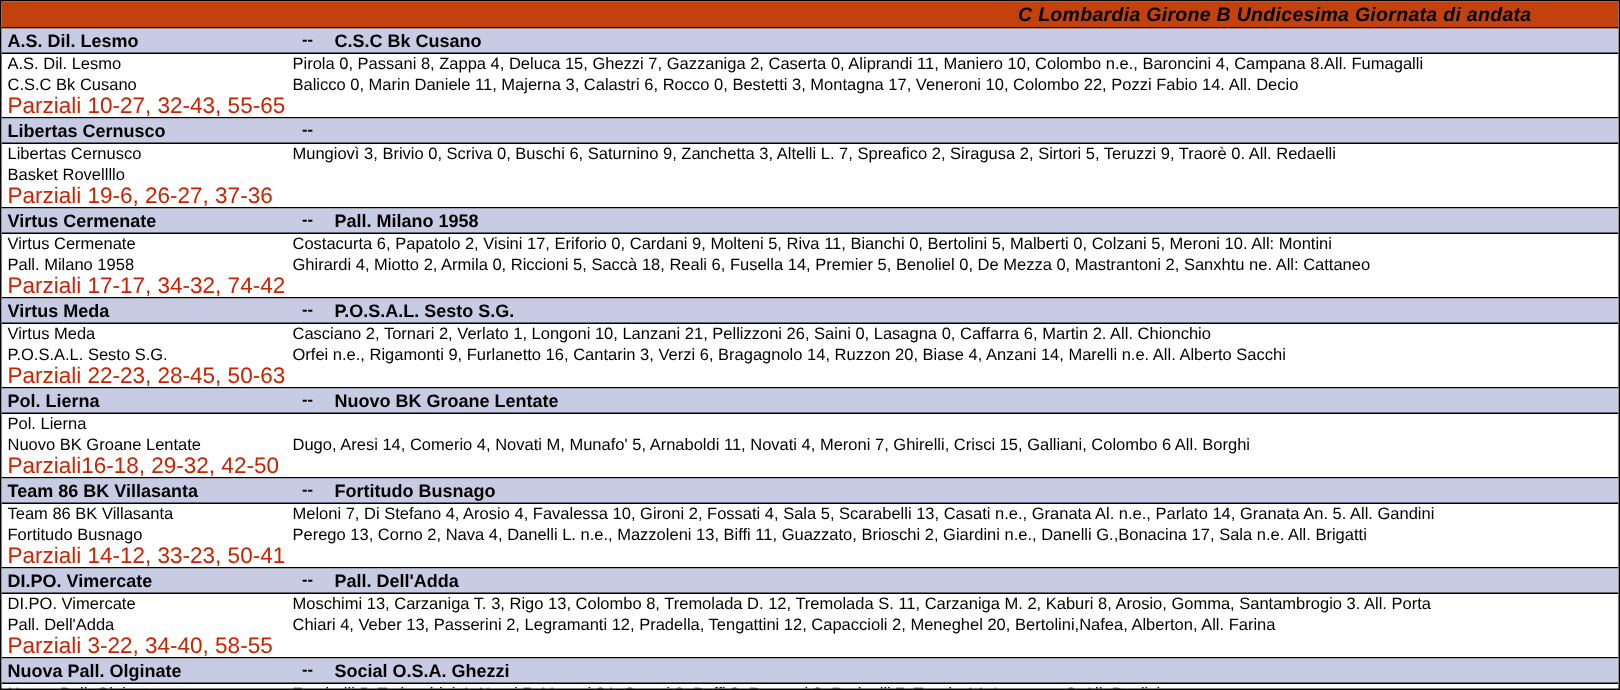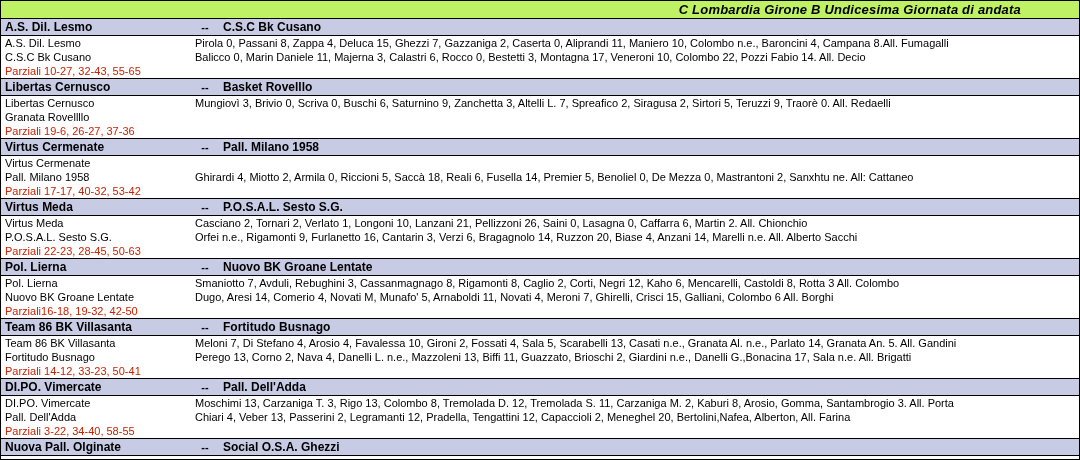--- a/index.html
+++ b/index.html
@@ -18,21 +18,21 @@
     box-sizing: border-box;
     border: 1px solid #000000;
     overflow: hidden;
   }
   .header-bar {
     height: 17px;
     display: flex;
     align-items: center;
     justify-content: flex-end;
     border-bottom: 1px solid #000000;
-    background: #bef264;
+    background: #c2410c;
   }
   .header-title {
     font-size: 13px;
     font-weight: bold;
     font-style: italic;
     color: #000000;
     padding-right: 58px;
     white-space: nowrap;
     letter-spacing: 0.2px;
   }
@@ -91,21 +91,21 @@
     width: 190px;
     box-sizing: border-box;
     padding-left: 4px;
     font-size: 11px;
     color: #000000;
     line-height: 14px;
     white-space: nowrap;
   }
   .pteam.parziali {
     color: #cc2200;
-    font-size: 11px;
+    font-size: 15px;
   }
   .pnames {
     flex: 1;
     font-size: 11px;
     color: #000000;
     line-height: 14px;
     padding-left: 4px;
     box-sizing: border-box;
     white-space: nowrap;
     overflow: hidden;
@@ -139,52 +139,52 @@
           <div class="prow">
             <div class="pteam parziali">Parziali 10-27, 32-43, 55-65</div>
             <div class="pnames"></div>
           </div>
         </div>
       </div>
       <div class="match">
         <div class="title-row">
           <div class="t-home">Libertas Cernusco</div>
           <div class="t-dash">--</div>
-          <div class="t-away">Basket Rovelllo</div>
         </div>
         <div class="team-rows">
           <div class="prow">
             <div class="pteam">Libertas Cernusco</div>
             <div class="pnames">Mungiovì 3, Brivio 0, Scriva 0, Buschi 6, Saturnino 9, Zanchetta 3, Altelli L. 7, Spreafico 2, Siragusa 2, Sirtori 5, Teruzzi 9, Traorè 0. All. Redaelli</div>
           </div>
           <div class="prow">
-            <div class="pteam">Granata Rovellllo</div>
+            <div class="pteam">Basket Rovellllo</div>
           </div>
           <div class="prow">
             <div class="pteam parziali">Parziali 19-6, 26-27, 37-36</div>
             <div class="pnames"></div>
           </div>
         </div>
       </div>
       <div class="match">
         <div class="title-row">
           <div class="t-home">Virtus Cermenate</div>
           <div class="t-dash">--</div>
           <div class="t-away">Pall. Milano 1958</div>
         </div>
         <div class="team-rows">
           <div class="prow">
             <div class="pteam">Virtus Cermenate</div>
+            <div class="pnames">Costacurta 6, Papatolo 2, Visini 17, Eriforio 0, Cardani 9, Molteni 5, Riva 11, Bianchi 0, Bertolini 5, Malberti 0, Colzani 5, Meroni 10. All: Montini</div>
           </div>
           <div class="prow">
             <div class="pteam">Pall. Milano 1958</div>
             <div class="pnames">Ghirardi 4, Miotto 2, Armila 0, Riccioni 5, Saccà 18, Reali 6, Fusella 14, Premier 5, Benoliel 0, De Mezza 0, Mastrantoni 2, Sanxhtu ne. All: Cattaneo</div>
           </div>
           <div class="prow">
-            <div class="pteam parziali">Parziali 17-17, 40-32, 53-42</div>
+            <div class="pteam parziali">Parziali 17-17, 34-32, 74-42</div>
             <div class="pnames"></div>
           </div>
         </div>
       </div>
       <div class="match">
         <div class="title-row">
           <div class="t-home">Virtus Meda</div>
           <div class="t-dash">--</div>
           <div class="t-away">P.O.S.A.L. Sesto S.G.</div>
         </div>
@@ -205,28 +205,27 @@
       </div>
       <div class="match">
         <div class="title-row">
           <div class="t-home">Pol. Lierna</div>
           <div class="t-dash">--</div>
           <div class="t-away">Nuovo BK Groane Lentate</div>
         </div>
         <div class="team-rows">
           <div class="prow">
             <div class="pteam">Pol. Lierna</div>
-            <div class="pnames">Smaniotto 7, Avduli, Rebughini 3, Cassanmagnago 8, Rigamonti 8, Caglio 2, Corti, Negri 12, Kaho 6, Mencarelli, Castoldi 8, Rotta 3 All. Colombo</div>
           </div>
           <div class="prow">
             <div class="pteam">Nuovo BK Groane Lentate</div>
             <div class="pnames">Dugo, Aresi 14, Comerio 4, Novati M, Munafo' 5, Arnaboldi 11, Novati 4, Meroni 7, Ghirelli, Crisci 15, Galliani, Colombo 6 All. Borghi</div>
           </div>
           <div class="prow">
-            <div class="pteam parziali">Parziali16-18, 19-32, 42-50</div>
+            <div class="pteam parziali">Parziali16-18, 29-32, 42-50</div>
             <div class="pnames"></div>
           </div>
         </div>
       </div>
       <div class="match">
         <div class="title-row">
           <div class="t-home">Team 86 BK Villasanta</div>
           <div class="t-dash">--</div>
           <div class="t-away">Fortitudo Busnago</div>
         </div>

